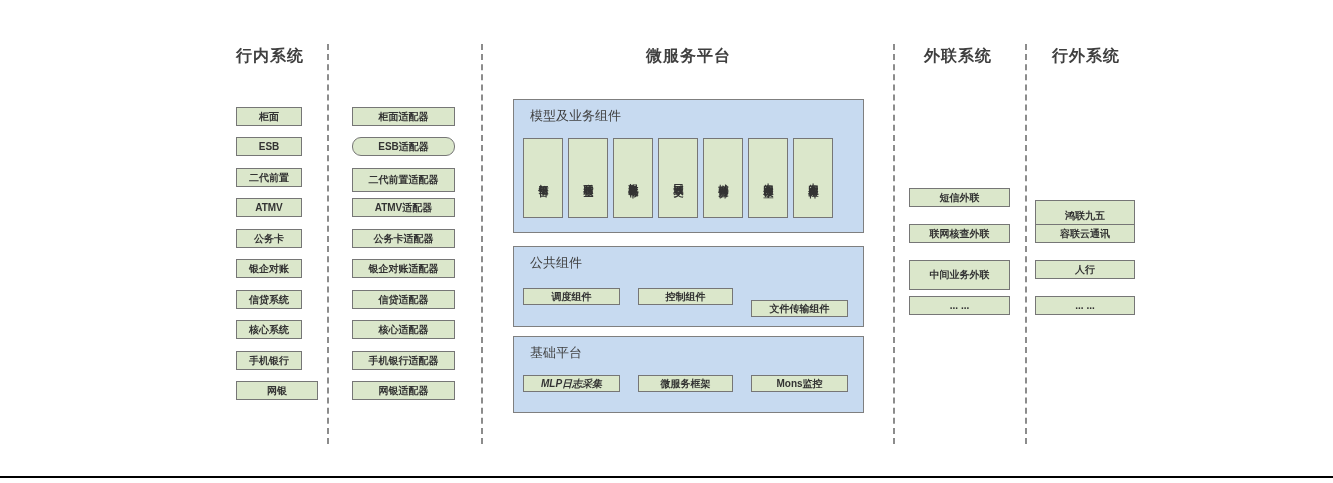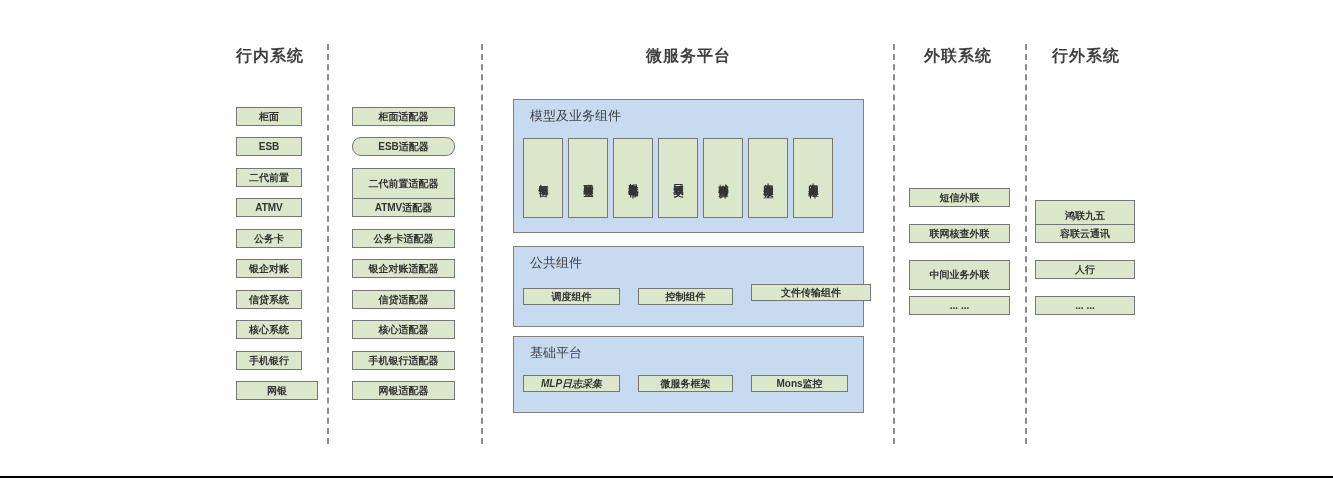--- a/index.html
+++ b/index.html
@@ -57,21 +57,21 @@
   <div class="gbox" style="left:236px;top:198px;width:66px;height:19px;">ATMV</div>
   <div class="gbox" style="left:236px;top:229px;width:66px;height:19px;">公务卡</div>
   <div class="gbox" style="left:236px;top:259px;width:66px;height:19px;">银企对账</div>
   <div class="gbox" style="left:236px;top:290px;width:66px;height:19px;">信贷系统</div>
   <div class="gbox" style="left:236px;top:320px;width:66px;height:19px;">核心系统</div>
   <div class="gbox" style="left:236px;top:351px;width:66px;height:19px;">手机银行</div>
   <div class="gbox" style="left:236px;top:381px;width:82px;height:19px;">网银</div>
 
   <div class="gbox" style="left:352px;top:107px;width:103px;height:19px;">柜面适配器</div>
   <div class="gbox" style="left:352px;top:137px;width:103px;height:19px;border-radius:9px;">ESB适配器</div>
-  <div class="gbox" style="left:352px;top:168px;width:103px;height:31px;">二代前置适配器</div>
+  <div class="gbox" style="left:352px;top:168px;width:103px;height:24px;">二代前置适配器</div>
   <div class="gbox" style="left:352px;top:198px;width:103px;height:19px;">ATMV适配器</div>
   <div class="gbox" style="left:352px;top:229px;width:103px;height:19px;">公务卡适配器</div>
   <div class="gbox" style="left:352px;top:259px;width:103px;height:19px;text-align:right;">银企对账适配器</div>
   <div class="gbox" style="left:352px;top:290px;width:103px;height:19px;">信贷适配器</div>
   <div class="gbox" style="left:352px;top:320px;width:103px;height:19px;">核心适配器</div>
   <div class="gbox" style="left:352px;top:351px;width:103px;height:19px;">手机银行适配器</div>
   <div class="gbox" style="left:352px;top:381px;width:103px;height:19px;">网银适配器</div>
 
   <div class="bluebox" style="left:513px;top:99px;width:351px;height:134px;"></div>
   <div class="section-label" style="left:530px;top:107px;">模型及业务组件</div>
@@ -80,21 +80,21 @@
   <div class="gbox vbox" style="left:613px;top:138px;width:40px;height:80px;">银联及银行卡</div>
   <div class="gbox vbox" style="left:658px;top:138px;width:40px;height:80px;">同城票交</div>
   <div class="gbox vbox" style="left:703px;top:138px;width:40px;height:80px;">城商行清算</div>
   <div class="gbox vbox" style="left:748px;top:138px;width:40px;height:80px;">中间业务模型</div>
   <div class="gbox vbox" style="left:793px;top:138px;width:40px;height:80px;">中间业务组件</div>
 
   <div class="bluebox" style="left:513px;top:246px;width:351px;height:81px;"></div>
   <div class="section-label" style="left:530px;top:254px;">公共组件</div>
   <div class="gbox" style="left:523px;top:288px;width:97px;height:17px;">调度组件</div>
   <div class="gbox" style="left:638px;top:288px;width:95px;height:17px;">控制组件</div>
-  <div class="gbox" style="left:751px;top:284px;width:120px;height:17px;">文件传输组件</div>
+  <div class="gbox" style="left:751px;top:300px;width:97px;height:17px;">文件传输组件</div>
 
   <div class="bluebox" style="left:513px;top:336px;width:351px;height:77px;"></div>
   <div class="section-label" style="left:530px;top:344px;">基础平台</div>
   <div class="gbox" style="left:523px;top:375px;width:97px;height:17px;font-style:italic;">MLP日志采集</div>
   <div class="gbox" style="left:638px;top:375px;width:95px;height:17px;">微服务框架</div>
   <div class="gbox" style="left:751px;top:375px;width:97px;height:17px;">Mons监控</div>
 
   <div class="gbox" style="left:909px;top:188px;width:101px;height:19px;">短信外联</div>
   <div class="gbox" style="left:909px;top:224px;width:101px;height:19px;">联网核查外联</div>
   <div class="gbox" style="left:909px;top:260px;width:101px;height:30px;">中间业务外联</div>

